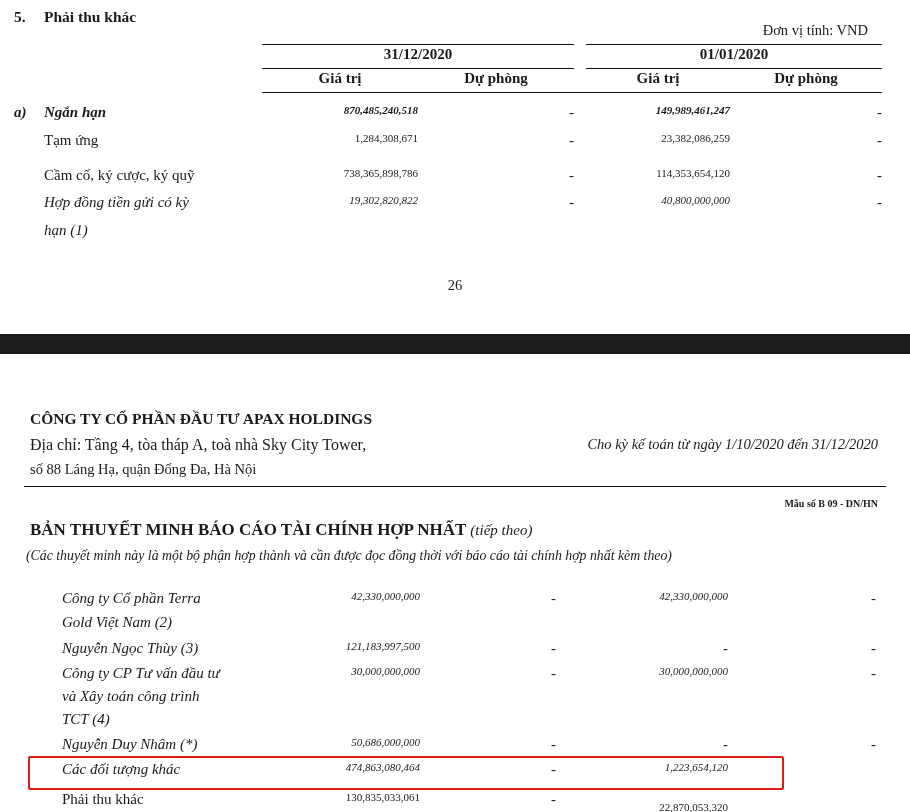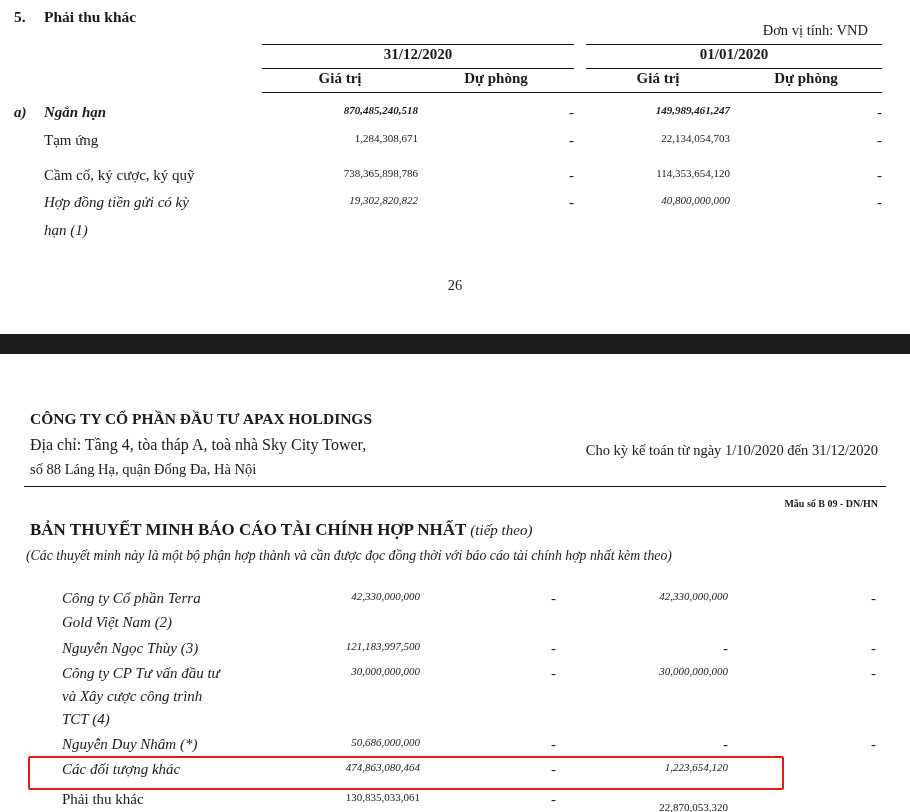--- a/index.html
+++ b/index.html
@@ -142,23 +142,24 @@
   }
   .rpt-title {
     position: absolute;
     top: 52px;
     right: 32px;
     font-size: 15.5px;
     font-weight: bold;
   }
   .rpt-period {
     position: absolute;
-    top: 84px;
+    top: 78px;
     right: 32px;
     font-size: 14.5px;
+    font-style: italic;
   }
   .hr-thin {
     position: absolute;
     left: 24px;
     width: 862px;
     height: 1.2px;
     background: #111;
   }
   .form-no {
     position: absolute;
@@ -231,21 +232,21 @@
     <div class="alpha-a" style="top:62px; left:0px;">a)</div>
     <div class="row-label bolditalic" style="top:62px; left:30px;">Ngắn hạn</div>
     <div class="num bi" style="top:62px; left:240px; width:164px;">870,485,240,518</div>
     <div class="dash" style="top:62px; left:404px; width:156px;">-</div>
     <div class="num bi" style="top:62px; left:560px; width:156px;">149,989,461,247</div>
     <div class="dash" style="top:62px; left:716px; width:152px;">-</div>
 
     <div class="row-label" style="top:90px; left:30px;">Tạm ứng</div>
     <div class="num" style="top:90px; left:240px; width:164px;">1,284,308,671</div>
     <div class="dash" style="top:90px; left:404px; width:156px;">-</div>
-    <div class="num" style="top:90px; left:560px; width:156px;">22,134,054,703</div>
+    <div class="num" style="top:90px; left:560px; width:156px;">23,382,086,259</div>
     <div class="dash" style="top:90px; left:716px; width:152px;">-</div>
 
     <div class="row-label" style="top:125px; left:30px;">Cầm cố, ký cược, ký quỹ</div>
     <div class="num" style="top:125px; left:240px; width:164px;">738,365,898,786</div>
     <div class="dash" style="top:125px; left:404px; width:156px;">-</div>
     <div class="num" style="top:125px; left:560px; width:156px;">114,353,654,120</div>
     <div class="dash" style="top:125px; left:716px; width:152px;">-</div>
 
     <div class="row-label ital" style="top:152px; left:30px;">Hợp đồng tiền gửi có kỳ</div>
     <div class="row-label ital" style="top:180px; left:30px;">hạn (1)</div>
@@ -287,21 +288,21 @@
     <div class="num it" style="top:232px; left:576px; width:152px;">42,330,000,000</div>
     <div class="dash" style="top:232px; left:740px; width:136px;">-</div>
 
     <div class="row-label ital" style="top:282px; left:62px;">Nguyễn Ngọc Thùy (3)</div>
     <div class="num it" style="top:282px; left:256px; width:164px;">121,183,997,500</div>
     <div class="dash" style="top:282px; left:420px; width:136px;">-</div>
     <div class="dash" style="top:282px; left:576px; width:152px;">-</div>
     <div class="dash" style="top:282px; left:740px; width:136px;">-</div>
 
     <div class="row-label ital" style="top:307px; left:62px;">Công ty CP Tư vấn đầu tư</div>
-    <div class="row-label ital" style="top:330px; left:62px;">và Xây cược công trình</div>
+    <div class="row-label ital" style="top:330px; left:62px;">và Xây toán công trình</div>
     <div class="row-label ital" style="top:353px; left:62px;">TCT (4)</div>
     <div class="num it" style="top:307px; left:256px; width:164px;">30,000,000,000</div>
     <div class="dash" style="top:307px; left:420px; width:136px;">-</div>
     <div class="num it" style="top:307px; left:576px; width:152px;">30,000,000,000</div>
     <div class="dash" style="top:307px; left:740px; width:136px;">-</div>
 
     <div class="row-label ital" style="top:378px; left:62px;">Nguyễn Duy Nhâm (*)</div>
     <div class="num it" style="top:378px; left:256px; width:164px;">50,686,000,000</div>
     <div class="dash" style="top:378px; left:420px; width:136px;">-</div>
     <div class="dash" style="top:378px; left:576px; width:152px;">-</div>

